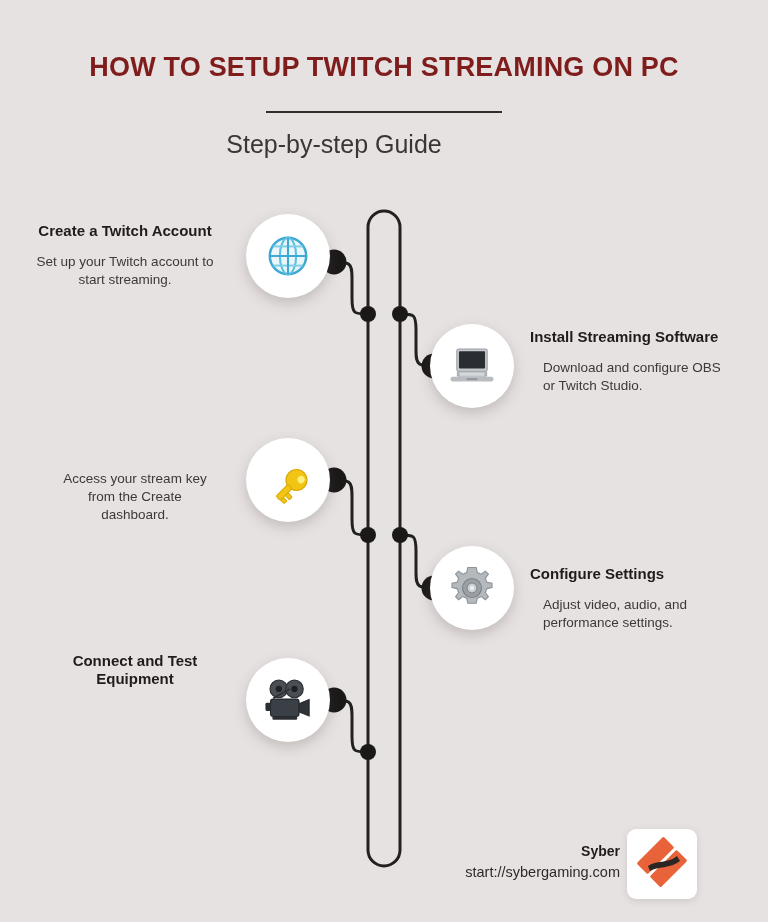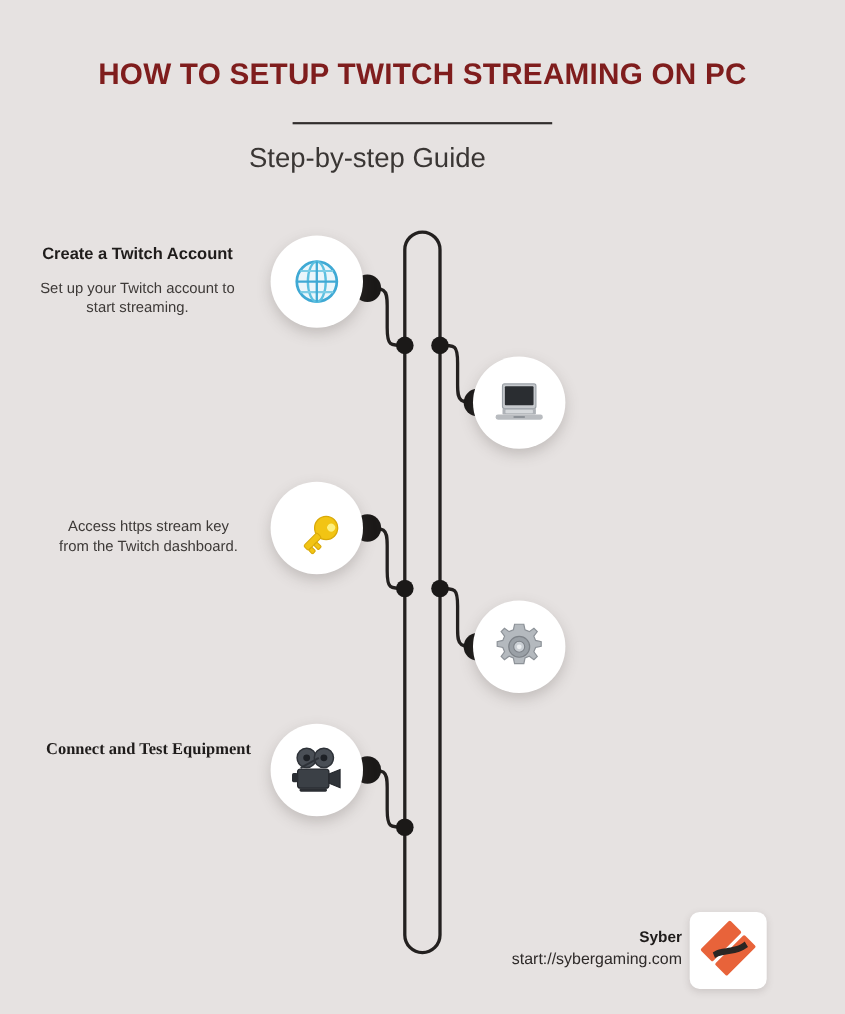--- a/index.html
+++ b/index.html
@@ -190,67 +190,75 @@
       <svg width="50" height="42" viewBox="0 0 56 46">
         <rect x="11" y="4" width="34" height="25" rx="2" fill="#c6c9cd" stroke="#9aa0a6" stroke-width="1.2"></rect>
         <rect x="13.4" y="6.4" width="29.2" height="19.4" rx="1" fill="#2a2d31"></rect>
         <rect x="11" y="29" width="34" height="6" rx="1.2" fill="#aeb2b7"></rect>
         <rect x="14" y="30.4" width="28" height="3.4" rx="0.8" fill="#d6d9dc"></rect>
         <rect x="4" y="35" width="48" height="5.4" rx="2.4" fill="#b9bcc0"></rect>
         <rect x="22" y="36.6" width="12" height="2" rx="1" fill="#8d9298"></rect>
       </svg>
     </span>
   </div>
+  <div class="step-text right" style="left:530px; top:328px; width:210px;">
+    <p class="step-heading">Install Streaming Software</p>
+    <p class="step-desc">Download and configure OBS or Twitch Studio.</p>
+  </div>
 
   <div class="step-circle" style="left:246px; top:438px;">
     <span>
       <svg width="48" height="48" viewBox="0 0 48 48">
         <g transform="rotate(45 24 24)">
           <circle cx="30" cy="18" r="10.5" fill="#f2c413" stroke="#d9a908" stroke-width="1.2"></circle>
           <circle cx="33" cy="14.5" r="3.6" fill="#fdf07f"></circle>
           <rect x="27" y="27" width="6" height="17" rx="1.6" fill="#f2c413" stroke="#d9a908" stroke-width="1"></rect>
           <rect x="33" y="33" width="6" height="4" rx="1" fill="#f2c413" stroke="#d9a908" stroke-width="1"></rect>
           <rect x="33" y="39.5" width="5" height="4" rx="1" fill="#f2c413" stroke="#d9a908" stroke-width="1"></rect>
         </g>
       </svg>
     </span>
   </div>
   <div class="step-text left" style="left:40px; top:457px; width:190px;">
-    <p class="step-desc">Access https stream key from the Twitch dashboard.</p>
+    <p class="step-desc">Access your stream key from the Create dashboard.</p>
   </div>
 
   <div class="step-circle" style="left:430px; top:546px;">
     <span>
       <svg width="48" height="48" viewBox="0 0 48 48">
         <g fill="#b4b9be" stroke="#8d9298" stroke-width="1.1">
           <path d="M24 3.5 l4.2 0 l1.1 5.1 l3.9 1.6 l4.2 -3.1 l3 3 l-3.1 4.2 l1.6 3.9 l5.1 1.1 l0 4.2 l-5.1 1.1 l-1.6 3.9 l3.1 4.2 l-3 3 l-4.2 -3.1 l-3.9 1.6 l-1.1 5.1 l-4.2 0 l-4.2 0 l-1.1 -5.1 l-3.9 -1.6 l-4.2 3.1 l-3 -3 l3.1 -4.2 l-1.6 -3.9 l-5.1 -1.1 l0 -4.2 l5.1 -1.1 l1.6 -3.9 l-3.1 -4.2 l3 -3 l4.2 3.1 l3.9 -1.6 l1.1 -5.1 Z"></path>
         </g>
         <circle cx="24" cy="24" r="9.5" fill="#9aa0a6" stroke="#7d8288" stroke-width="1.1"></circle>
         <circle cx="24" cy="24" r="5" fill="#c9ced3" stroke="#7d8288" stroke-width="1"></circle>
         <circle cx="24" cy="24" r="2.2" fill="#eceff1"></circle>
       </svg>
     </span>
+  </div>
+  <div class="step-text right" style="left:530px; top:565px; width:210px;">
+    <p class="step-heading">Configure Settings</p>
+    <p class="step-desc">Adjust video, audio, and performance settings.</p>
   </div>
 
   <div class="step-circle" style="left:246px; top:658px;">
     <span>
       <svg width="52" height="46" viewBox="0 0 56 50">
         <circle cx="18" cy="13" r="9.5" fill="#4a4f56" stroke="#2e3238" stroke-width="1.4"></circle>
         <circle cx="18" cy="13" r="3.4" fill="#1e2126"></circle>
         <circle cx="35" cy="13" r="9.5" fill="#4a4f56" stroke="#2e3238" stroke-width="1.4"></circle>
         <circle cx="35" cy="13" r="3.4" fill="#1e2126"></circle>
         <rect x="9" y="24" width="31" height="19" rx="3" fill="#3b4046" stroke="#24272c" stroke-width="1.2"></rect>
         <path d="M 40 29 L 51 24.5 L 51 42.5 L 40 38 Z" fill="#2f3338" stroke="#24272c" stroke-width="1.1"></path>
         <rect x="3.5" y="28" width="6" height="9" rx="1.6" fill="#2b2e33"></rect>
         <line x1="12" y1="23" x2="30" y2="13" stroke="#2e3238" stroke-width="2"></line>
         <rect x="11" y="43" width="27" height="3.4" rx="1.4" fill="#2b2e33"></rect>
       </svg>
     </span>
   </div>
-  <div class="step-text left" style="left:40px; top:672px; width:190px;font-family:Liberation Serif, serif;">
+  <div class="step-text left" style="left:40px; top:652px; width:190px;">
     <p class="step-heading">Connect and Test Equipment</p>
   </div>
 
   <div class="footer-brand">Syber</div>
   <div class="footer-url">start://sybergaming.com</div>
   <div class="footer-logo">
     <span>
       <svg width="52" height="52" viewBox="0 0 52 52">
         <g transform="rotate(-45 26 26)">
           <rect x="7" y="9" width="38" height="15.5" rx="1.5" fill="#e8633a"></rect>

